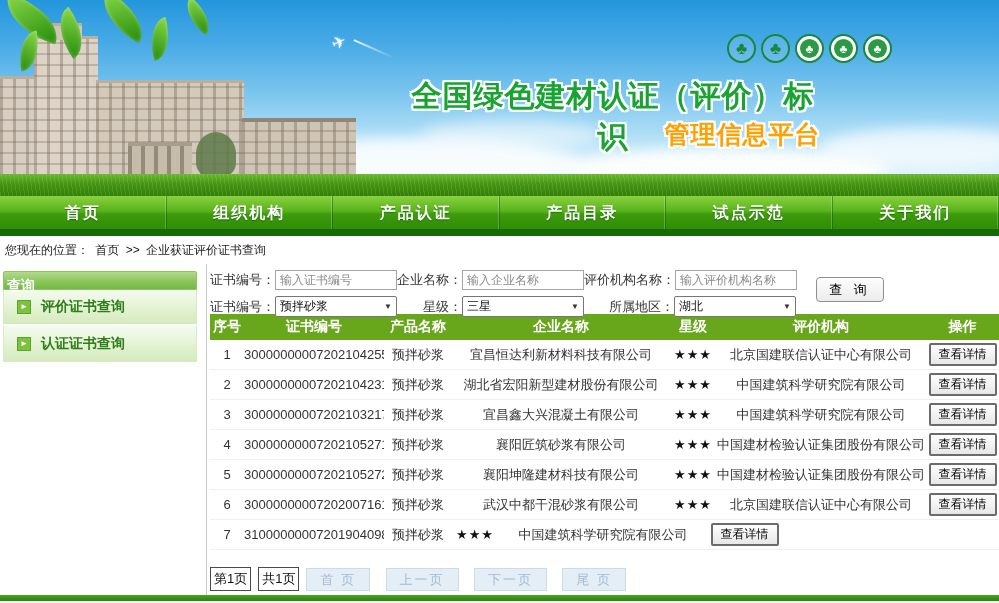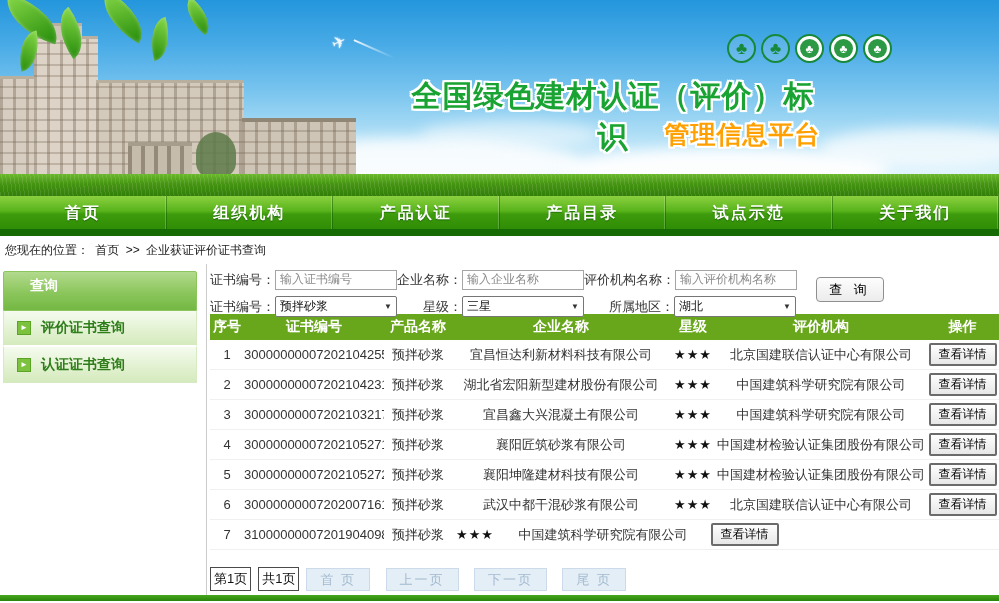--- a/index.html
+++ b/index.html
@@ -78,41 +78,41 @@
 
   
   .breadcrumb { padding:6px 5px 5px 5px; font-size:12px; color:#222; }
   .breadcrumb span { margin-right:3px; }
   .crumb-link { cursor:pointer; }
 
   
   .main { position:relative; height:332px; }
 
   .sidebar { position:absolute; left:3px; top:7px; width:194px; }
-  .sidebar-title { height:40px; line-height:27px; padding-left:26px; color:#fff; font-size:14px; font-weight:bold;
+  .sidebar-title { height:19px; line-height:27px; padding-left:3px; color:#fff; font-size:14px; font-weight:bold;
     background:linear-gradient(180deg,#b2da8d 0%,#8bc65c 55%,#74b844 100%);
     border:1px solid #8cc45e; border-radius:2px 2px 0 0; }
   .side-item { height:36px; display:flex; align-items:center; padding-left:13px;
     background:linear-gradient(180deg,#f5fbef 0%,#e3f2d2 55%,#d4eabd 100%);
     border:1px solid #d7ebc3; border-top:none; border-bottom:2px solid #fff;
     color:#2e7d1a; font-size:14px; font-weight:bold; cursor:pointer; }
   .side-item:last-child { border-bottom:1px solid #d7ebc3; }
   .play-icon { width:14px; height:14px; background:#7cc23f; border:1px solid #5aa526; margin-right:10px;
     display:flex; align-items:center; justify-content:center; color:#fff; font-size:8px; line-height:1; }
 
   .content { position:absolute; left:206px; top:0; width:793px; border-left:1px solid #ccc; padding-left:3px; }
 
   
   .search-area { position:relative; height:50px; padding-top:4px; }
   .form-row { display:flex; align-items:center; height:23px; }
   .fgroup { display:flex; align-items:center; }
   .flabel { font-size:13px; color:#333; white-space:nowrap; display:inline-block; text-align:right; }
   .flabel.w65 { min-width:65px; }
   .flabel.w90 { min-width:90px; }
-  .tinput { width:122px; height:20px; border:1px solid #a5a5a5; font-size:12px; padding:0 4px; color:#333;font-family:Liberation Serif, serif; }
+  .tinput { width:122px; height:20px; border:1px solid #a5a5a5; font-size:12px; padding:0 4px; color:#333; }
   .tinput::placeholder { color:#8a8a8a; }
   .fakeselect { width:122px; height:21px; border:1px solid #767676; background:#fff; display:flex;
     align-items:center; justify-content:space-between; padding:0 4px; font-size:12px; color:#111;
     cursor:pointer; border-radius:2px; }
   .fakeselect .chev { font-size:8px; color:#333; }
   .search-btn { position:absolute; left:606px; top:13px; width:68px; height:25px;
     border:1px solid #8f8f8f; border-radius:4px; background:linear-gradient(180deg,#fdfdfd,#ececec);
     font-size:13px; color:#000; letter-spacing:4px; cursor:pointer; }
 
   

